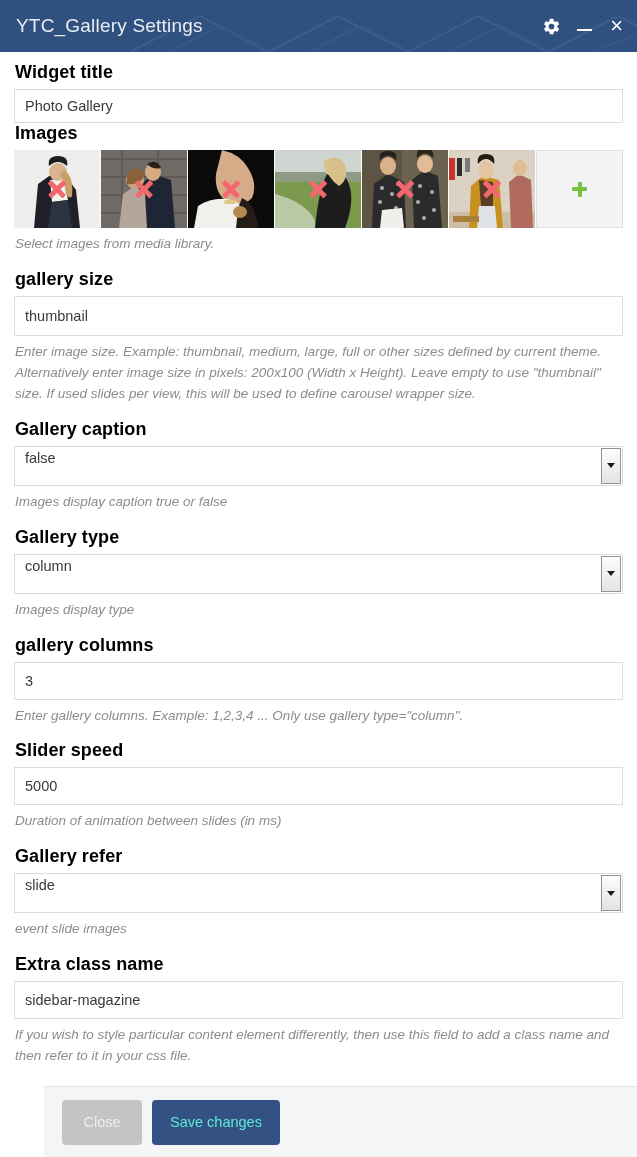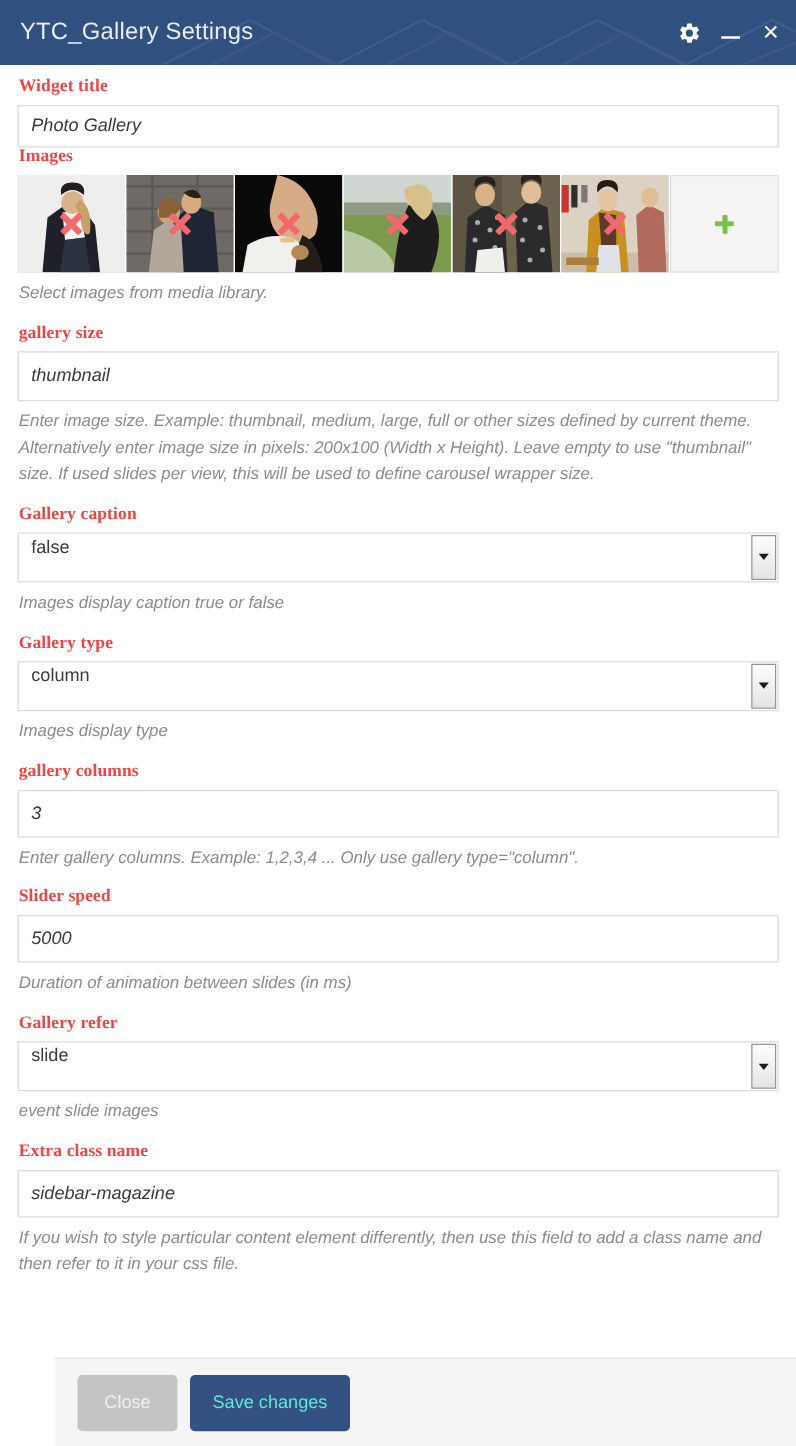--- a/index.html
+++ b/index.html
@@ -80,26 +80,25 @@
 
   
   .body-scroll {
     flex: 1 1 auto;
     overflow: hidden;
     padding: 10px 14px 0 14px;
     background: #ffffff;
   }
   .field { margin-bottom: 0; }
   .flabel {
-    font-size: 14px;
+    font-size: 18px;
     font-weight: bold;
-    color: #ef4444;
+    color: #000000;
     margin: 0 0 6px 1px;
     letter-spacing: 0.1px;
-    font-family: Liberation Serif, serif;
   }
   .fhelp {
     font-size: 13.5px;
     font-style: italic;
     color: #8c8c8c;
     line-height: 1.55;
     margin: 6px 1px 14px 1px;
   }
   .finput {
     width: 100%;
@@ -107,21 +106,20 @@
     border: 1px solid #dcdcdc;
     background: #ffffff;
     padding: 4px 10px;
     font-size: 14.5px;
     color: #3a3a3a;
     font-family: "Liberation Sans", sans-serif;
     outline: none;
     border-radius: 0;
     display: flex;
     align-items: center;
-    font-style: italic;
   }
 
   
   .fselect {
     position: relative;
     width: 100%;
     height: 40px;
     border: 1px solid #dcdcdc;
     background: #ffffff;
     display: flex;

